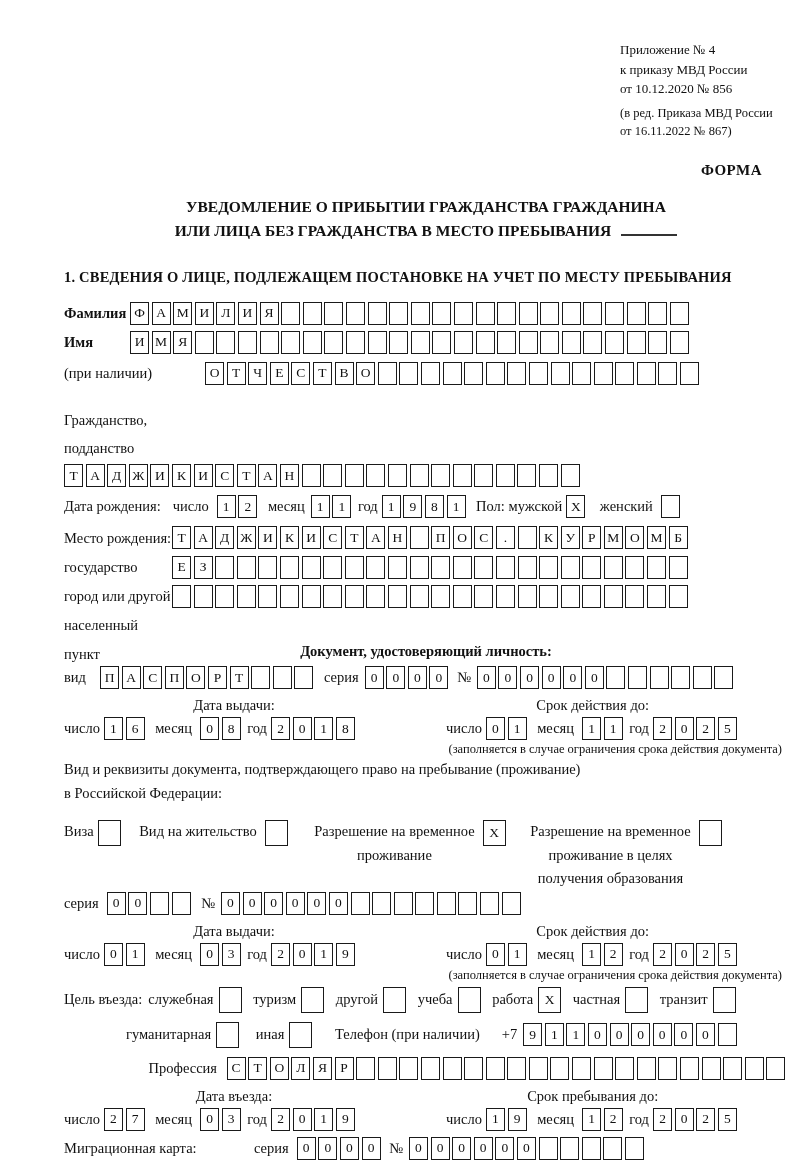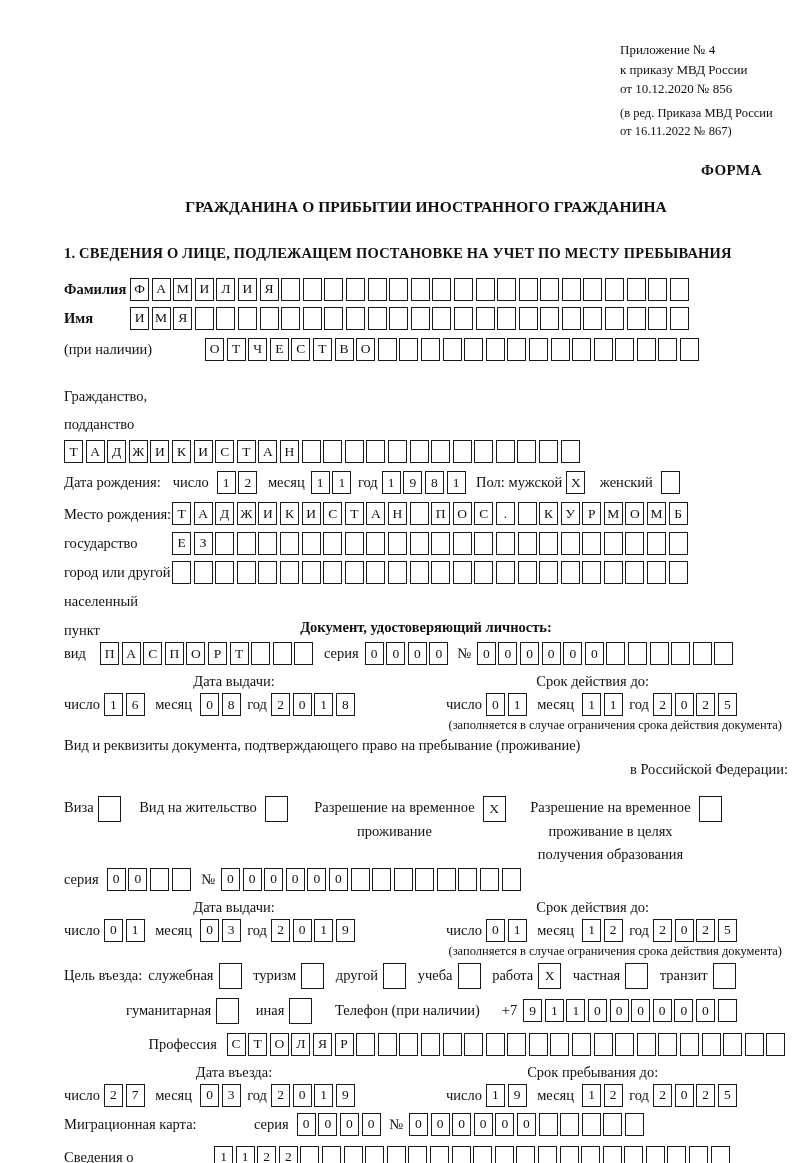--- a/index.html
+++ b/index.html
@@ -63,21 +63,24 @@
   <div>к приказу МВД России</div>
   <div>от 10.12.2020 № 856</div>
 </div>
 <div class="amend-block">
   <div>(в ред. Приказа МВД России</div>
   <div>от 16.11.2022 № 867)</div>
 </div>
 <div class="forma">ФОРМА</div>
 
 <div class="title">
-  <div>ГРАЖДАНИНА О ПРИБЫТИИ ИНОСТРАННОГО ГРАЖДАНИНА</div>
+  <div>УВЕДОМЛЕНИЕ О ПРИБЫТИИ ГРАЖДАНСТВА ГРАЖДАНИНА</div>
+  <div>
+    <span>ИЛИ ЛИЦА БЕЗ ГРАЖДАНСТВА В МЕСТО ПРЕБЫВАНИЯ</span><span class="blank-line"></span>
+  </div>
 </div>
 
 <div class="section-heading">1. СВЕДЕНИЯ О ЛИЦЕ, ПОДЛЕЖАЩЕМ ПОСТАНОВКЕ НА УЧЕТ ПО МЕСТУ ПРЕБЫВАНИЯ</div>
 
 <div class="row" style="margin-top:16px;">
   <span class="lbl w65">Фамилия</span>
   <span class="boxes">
       <span class="box">Ф</span>
       <span class="box">А</span>
       <span class="box">М</span>
@@ -403,21 +406,21 @@
           <span class="box">0</span>
           <span class="box">2</span>
           <span class="box">5</span>
         </span>
     </div>
   </div>
 </div>
 <div class="note">(заполняется в случае ограничения срока действия документа)</div>
 
 <div class="lbl" style="margin-top:4px;">Вид и реквизиты документа, подтверждающего право на пребывание (проживание)</div>
-<div class="lbl" style="margin-top:7px;text-align:right;">в Российской Федерации:</div>
+<div class="lbl" style="margin-top:7px;">в Российской Федерации:</div>
 
 <div class="permits">
   <div class="permit" style="margin-right:16px;">
     <span class="plabel mr4">Виза</span>
     <span class="boxes">
         <span class="box big"></span>
       </span>
   </div>
   <div class="permit" style="margin-right:24px;">
     <span class="plabel mr8">Вид на жительство</span>

